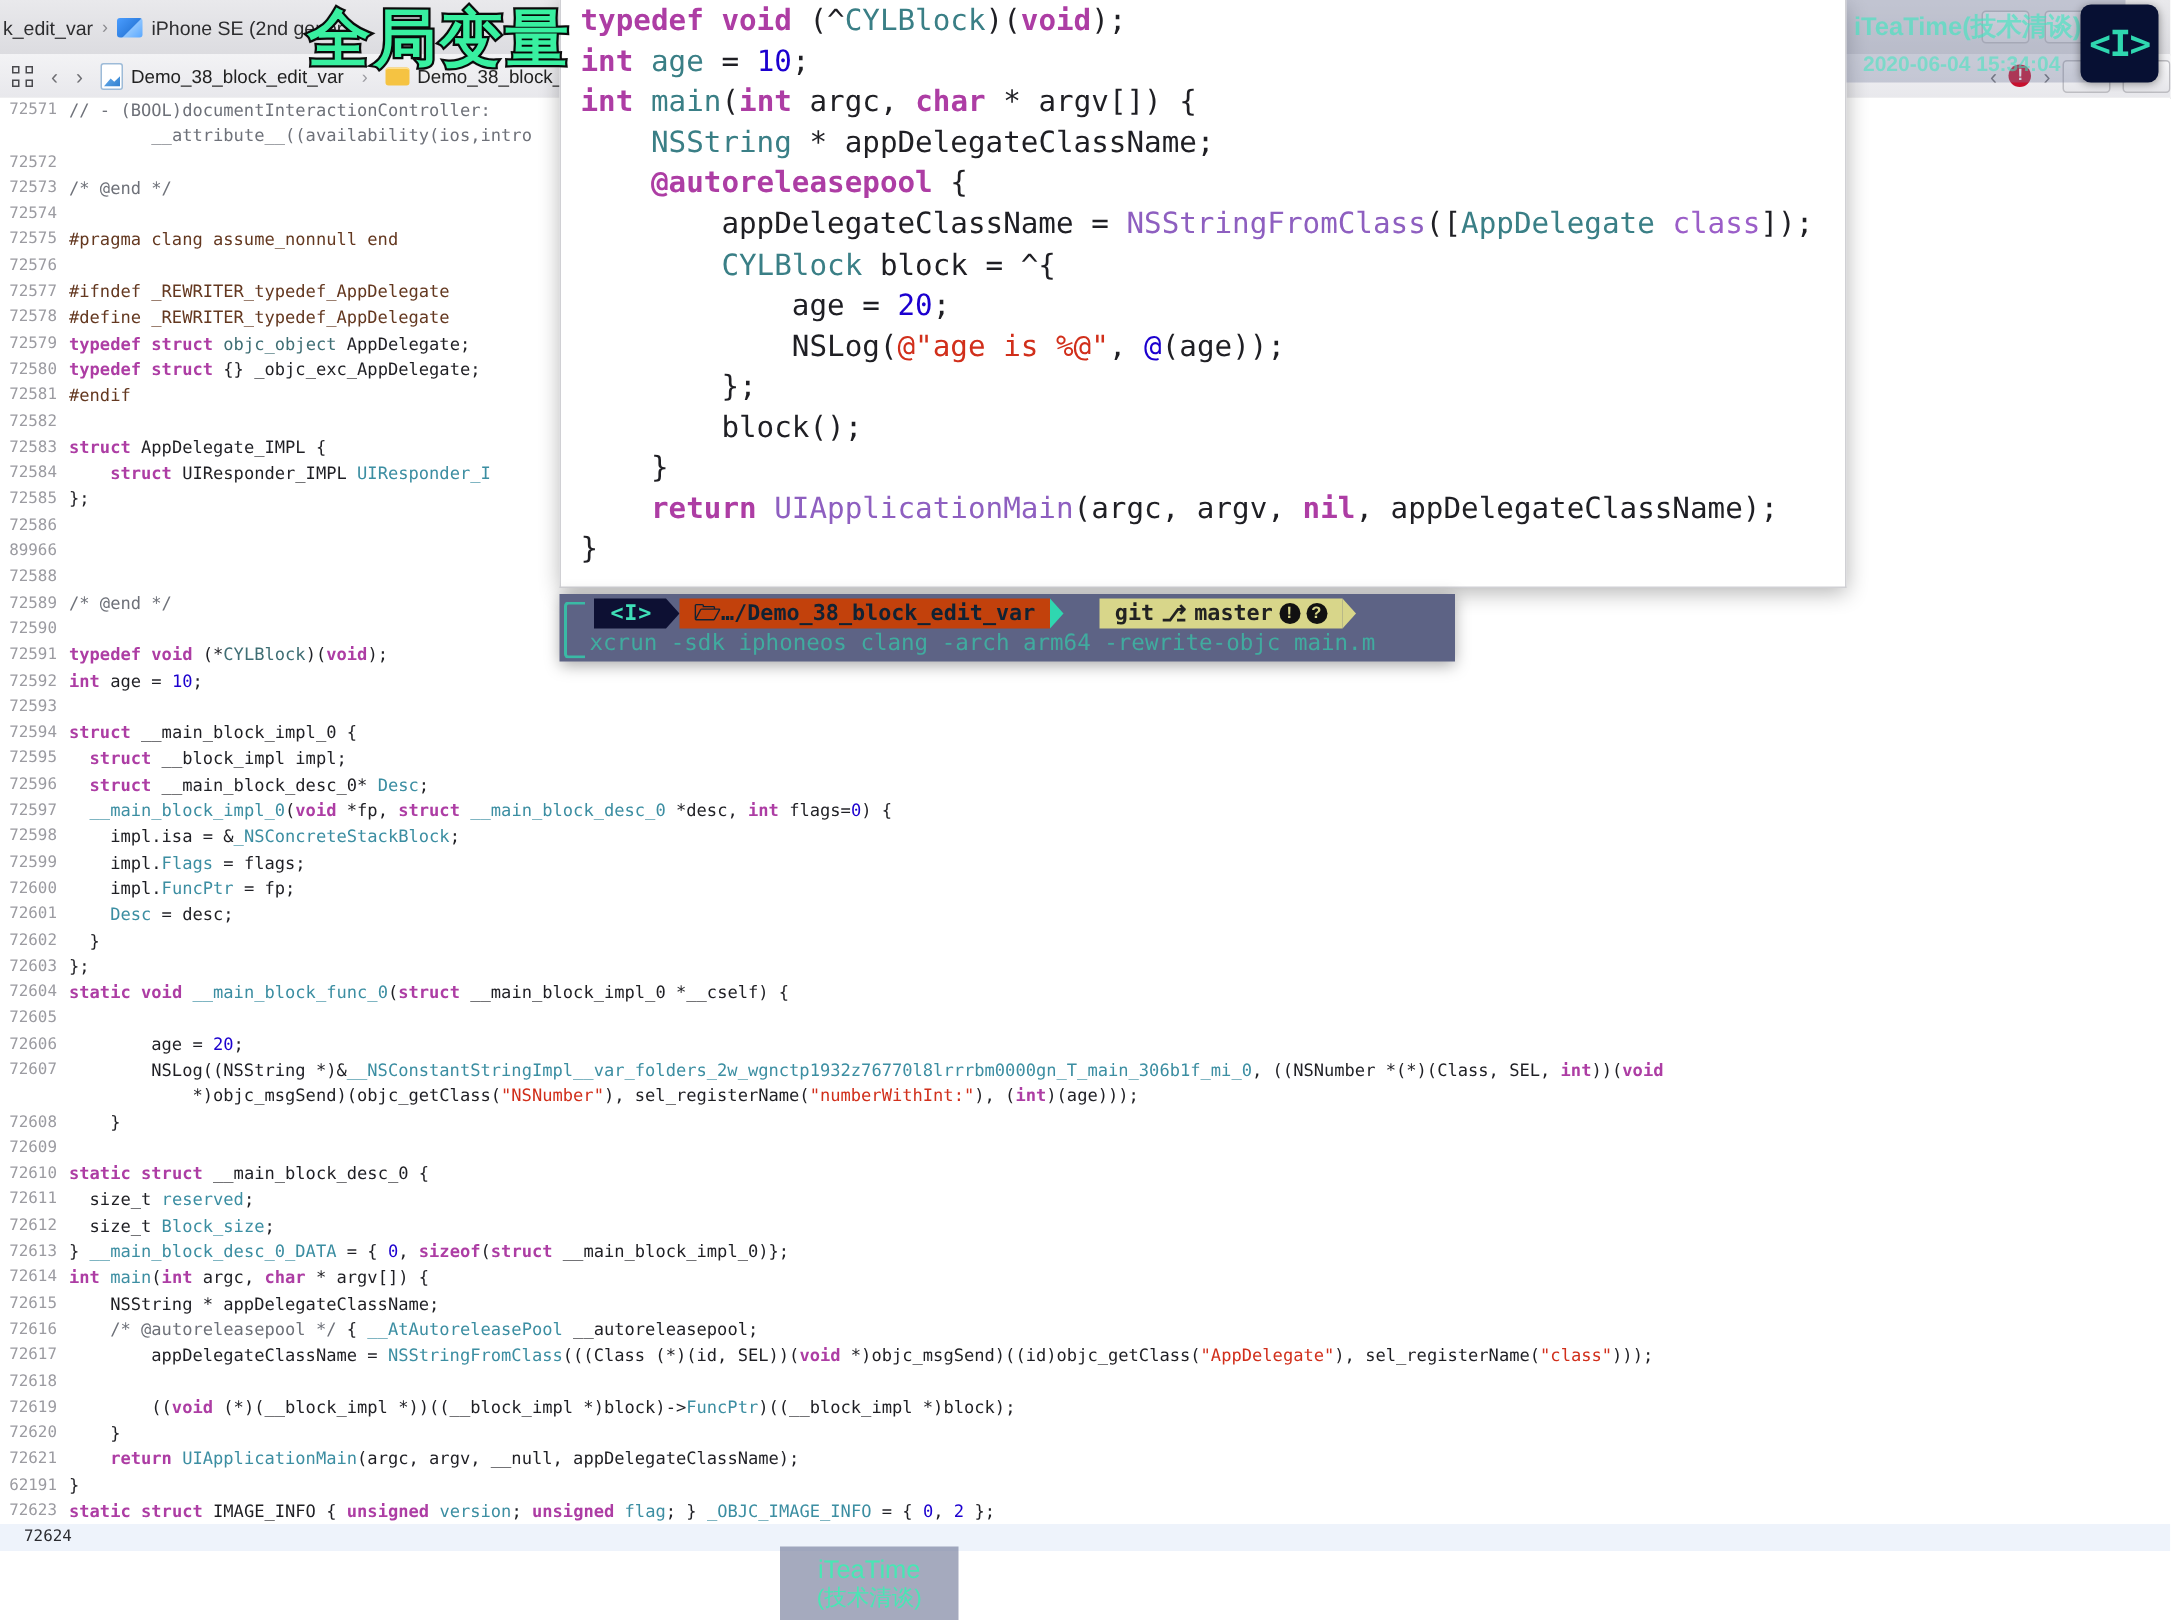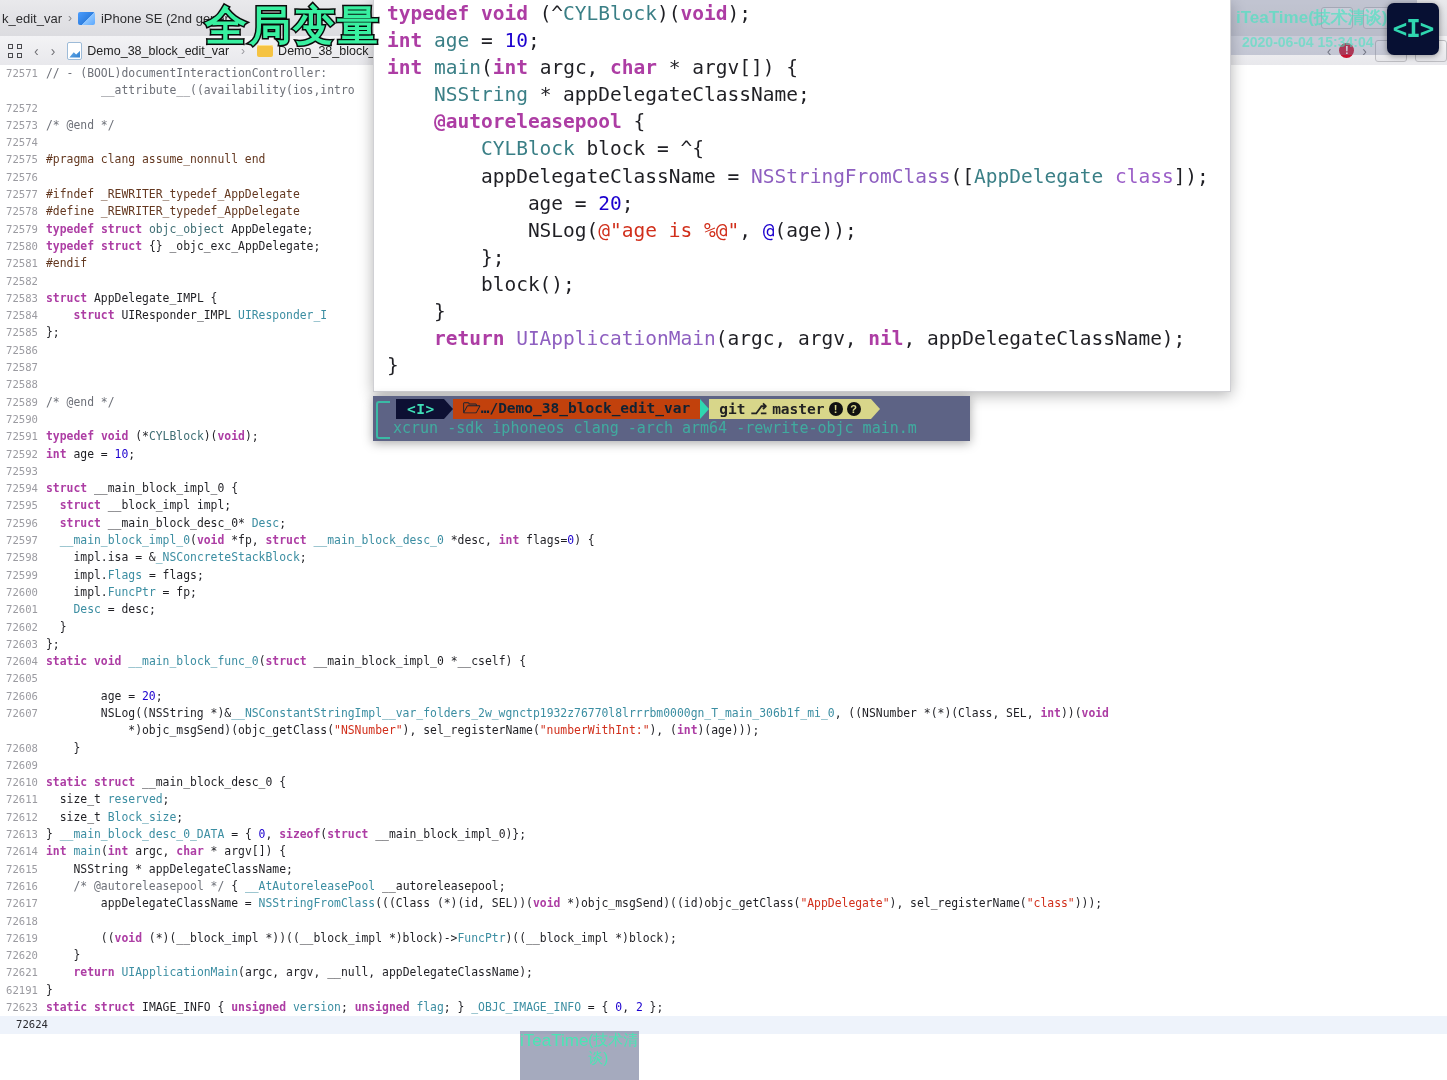--- a/index.html
+++ b/index.html
@@ -126,21 +126,21 @@
     position:absolute;left:373px;top:396px;width:597px;height:45px;
     background:#5d6385;
     box-shadow:0 2px 10px rgba(0,0,0,.35);
     overflow:hidden;
     font-family:"DejaVu Sans Mono",monospace;
   }
   .term-row1{position:absolute;left:0;top:3px;height:20px;display:flex;align-items:stretch;}
   .seg{display:flex;align-items:center;height:20px;font-size:14.5px;font-weight:bold;position:relative;}
   .seg-vi{background:#0d1033;color:#3fe0b8;padding:0 9px 0 11px;letter-spacing:0.5px;}
   .seg-path{background:#c2410c;color:#123;padding:0 10px;}
-  .seg-git{background:#d8d68a;color:#222;padding:0 10px;}
+  .seg-git{background:#d8d68a;color:#222;padding:0 10px;margin-left:24px;}
   .arrow{
     width:0;height:0;border-top:10px solid transparent;border-bottom:10px solid transparent;
     flex:0 0 auto;
   }
   .a-vi{border-left:9px solid #0d1033;}
   .a-path{border-left:9px solid #2fd7b0;}
   .a-git{border-left:9px solid #d8d68a;}
   .term-bracket{
     position:absolute;left:3px;top:5px;width:12px;height:34px;
     border-left:2px solid #2fd7b0;border-top:2px solid #2fd7b0;border-bottom:2px solid #2fd7b0;
@@ -175,21 +175,21 @@
   }
   #wm-logo{
     position:absolute;right:8px;top:3px;width:52px;height:52px;border-radius:7px;
     background:#071033;display:flex;align-items:center;justify-content:center;
     color:#2fd7b0;font-family:"DejaVu Sans Mono",monospace;font-size:24px;font-weight:bold;
     letter-spacing:-1px;box-shadow:0 1px 6px rgba(0,0,0,.4);
   }
   #wm-bottom{
     position:absolute;left:520px;top:1031px;width:119px;height:49px;
     background:rgba(110,118,150,.62);
-    display:flex;flex-direction:row;justify-content:center;
+    display:flex;flex-direction:column;align-items:center;justify-content:center;
     font-family:"Liberation Sans",sans-serif;color:#49e6b4;line-height:1.18;
   }
   #wm-bottom .l1{font-size:17px;}
   #wm-bottom .l2{font-size:15px;}
 
   
   #wm-band{
     position:absolute;left:1231px;top:0;width:186px;height:55px;
     background:rgba(120,128,160,.35);
   }
@@ -251,21 +251,21 @@
       <div class="code-line"><div class="gutter">72577</div><div class="src"><span class="pp">#ifndef _REWRITER_typedef_AppDelegate</span></div></div>
       <div class="code-line"><div class="gutter">72578</div><div class="src"><span class="pp">#define _REWRITER_typedef_AppDelegate</span></div></div>
       <div class="code-line"><div class="gutter">72579</div><div class="src"><span class="kw">typedef</span> <span class="kw">struct</span> <span class="ty">objc_object</span> AppDelegate;</div></div>
       <div class="code-line"><div class="gutter">72580</div><div class="src"><span class="kw">typedef</span> <span class="kw">struct</span> {} _objc_exc_AppDelegate;</div></div>
       <div class="code-line"><div class="gutter">72581</div><div class="src"><span class="pp">#endif</span></div></div>
       <div class="code-line"><div class="gutter">72582</div><div class="src"></div></div>
       <div class="code-line"><div class="gutter">72583</div><div class="src"><span class="kw">struct</span> AppDelegate_IMPL {</div></div>
       <div class="code-line"><div class="gutter">72584</div><div class="src">    <span class="kw">struct</span> UIResponder_IMPL <span class="pj">UIResponder_I</span></div></div>
       <div class="code-line"><div class="gutter">72585</div><div class="src">};</div></div>
       <div class="code-line"><div class="gutter">72586</div><div class="src"></div></div>
-      <div class="code-line"><div class="gutter">72587</div><div class="src"></div></div>
+      <div class="code-line"><div class="gutter">89966</div><div class="src"></div></div>
       <div class="code-line"><div class="gutter">72588</div><div class="src"></div></div>
       <div class="code-line"><div class="gutter">72589</div><div class="src"><span class="cm">/* @end */</span></div></div>
       <div class="code-line"><div class="gutter">72590</div><div class="src"></div></div>
       <div class="code-line"><div class="gutter">72591</div><div class="src"><span class="kw">typedef</span> <span class="kw">void</span> (*<span class="ty">CYLBlock</span>)(<span class="kw">void</span>);</div></div>
       <div class="code-line"><div class="gutter">72592</div><div class="src"><span class="kw">int</span> age = <span class="nu">10</span>;</div></div>
       <div class="code-line"><div class="gutter">72593</div><div class="src"></div></div>
       <div class="code-line"><div class="gutter">72594</div><div class="src"><span class="kw">struct</span> __main_block_impl_0 {</div></div>
       <div class="code-line"><div class="gutter">72595</div><div class="src">  <span class="kw">struct</span> __block_impl impl;</div></div>
       <div class="code-line"><div class="gutter">72596</div><div class="src">  <span class="kw">struct</span> __main_block_desc_0* <span class="pj">Desc</span>;</div></div>
       <div class="code-line"><div class="gutter">72597</div><div class="src">  <span class="pj">__main_block_impl_0</span>(<span class="kw">void</span> *fp, <span class="kw">struct</span> <span class="pj">__main_block_desc_0</span> *desc, <span class="kw">int</span> flags=<span class="nu">0</span>) {</div></div>
@@ -299,22 +299,22 @@
       <div class="code-line current-line"><div class="gutter">72624</div><div class="src"></div></div>
     </div>
 </div>
 
 <div id="code-overlay">
     <div class="ov-line"><span class="ov-kw">typedef </span><span class="ov-kw">void </span><span>(^</span><span class="ov-ty">CYLBlock</span><span>)(</span><span class="ov-kw">void</span><span>);</span></div>
     <div class="ov-line"><span class="ov-kw">int </span><span class="ov-ty">age</span><span> = </span><span class="ov-nu">10</span><span>;</span></div>
     <div class="ov-line"><span class="ov-kw">int </span><span class="ov-ty">main</span><span>(</span><span class="ov-kw">int </span><span>argc, </span><span class="ov-kw">char </span><span>* argv[]) {</span></div>
     <div class="ov-line"><span>    </span><span class="ov-ty">NSString</span><span> * appDelegateClassName;</span></div>
     <div class="ov-line"><span>    </span><span class="ov-kw">@autoreleasepool</span><span> {</span></div>
+    <div class="ov-line"><span>        appDelegateClassName = </span><span class="ov-fn">NSStringFromClass</span><span>([</span><span class="ov-ty">AppDelegate </span><span class="ov-ty2">class</span><span>]);</span></div>
     <div class="ov-line"><span>        </span><span class="ov-ty">CYLBlock</span><span> block = ^{</span></div>
-    <div class="ov-line"><span>        appDelegateClassName = </span><span class="ov-fn">NSStringFromClass</span><span>([</span><span class="ov-ty">AppDelegate </span><span class="ov-ty2">class</span><span>]);</span></div>
     <div class="ov-line"><span>            age = </span><span class="ov-nu">20</span><span>;</span></div>
     <div class="ov-line"><span>            NSLog(</span><span class="ov-st">@"age is %@"</span><span>, </span><span class="ov-nu">@</span><span>(</span><span class="ov-nu"></span><span>age</span><span class="ov-nu"></span><span>));</span></div>
     <div class="ov-line"><span>        };</span></div>
     <div class="ov-line"><span>        block();</span></div>
     <div class="ov-line"><span>    }</span></div>
     <div class="ov-line"><span class="ov-kw">    return </span><span class="ov-fn">UIApplicationMain</span><span>(argc, argv, </span><span class="ov-kw">nil</span><span>, appDelegateClassName);</span></div>
     <div class="ov-line"><span>}</span></div>
   </div>
 
 <div id="terminal-overlay">

